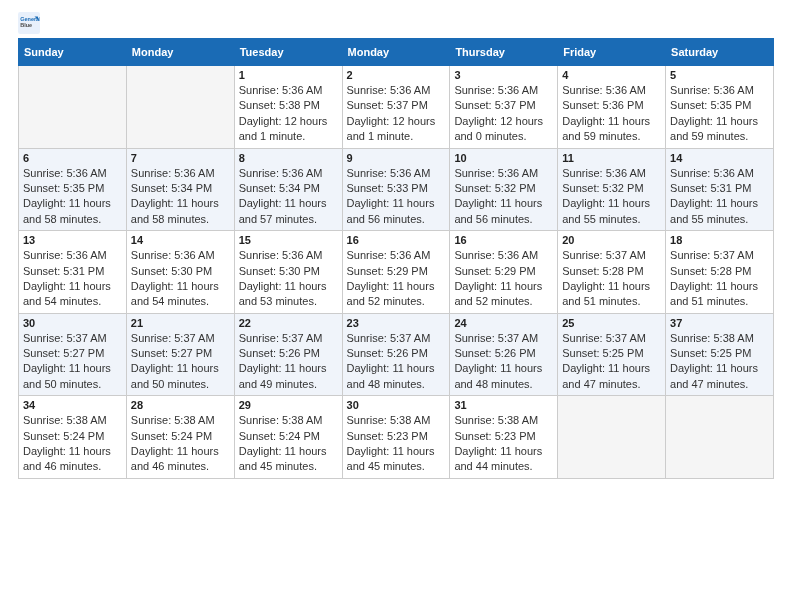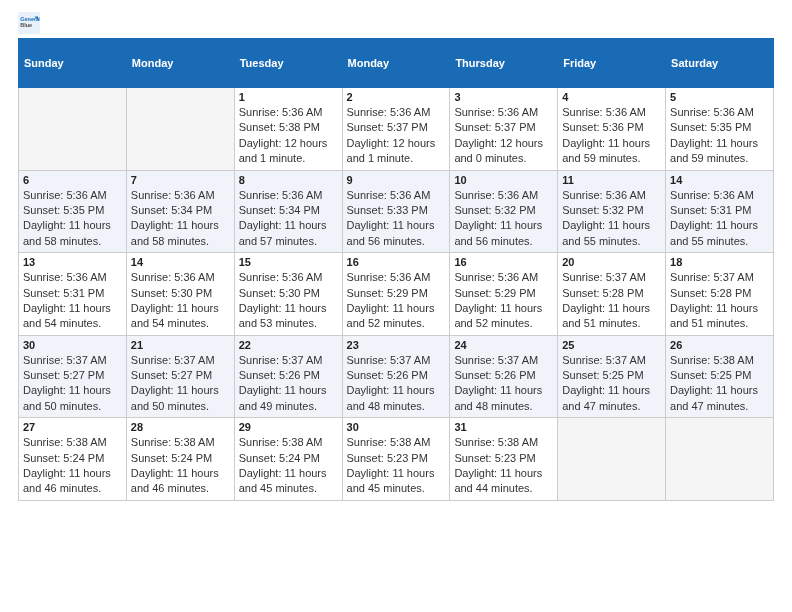--- a/index.html
+++ b/index.html
@@ -55,21 +55,21 @@
     .calendar {
       width: 100%;
       border-collapse: collapse;
       font-size: 9.5px;
       table-layout: fixed;
     }
     .calendar th {
       background: #1a6bb5;
       color: #fff;
       text-align: left;
-      padding: 18px 5px;
+      padding: 7px 5px;
       font-size: 11px;
       font-weight: bold;
       border: 1px solid #1a6bb5;
     }
     .calendar td {
       vertical-align: top;
       border: 1px solid #ccc;
       padding: 3px 4px;
       height: 82px;
       background: #fff;
@@ -308,30 +308,30 @@
 and 48 minutes.</div>
           </td>
           <td>
             <div class="day-num">25</div>
             <div class="day-info" style="white-space: pre-line;">Sunrise: 5:37 AM
 Sunset: 5:25 PM
 Daylight: 11 hours
 and 47 minutes.</div>
           </td>
           <td>
-            <div class="day-num">26</div>
+            <div class="day-num">37</div>
             <div class="day-info" style="white-space: pre-line;">Sunrise: 5:38 AM
 Sunset: 5:25 PM
 Daylight: 11 hours
 and 47 minutes.</div>
           </td>
         </tr>
         <tr>
           <td>
-            <div class="day-num">27</div>
+            <div class="day-num">34</div>
             <div class="day-info" style="white-space: pre-line;">Sunrise: 5:38 AM
 Sunset: 5:24 PM
 Daylight: 11 hours
 and 46 minutes.</div>
           </td>
           <td>
             <div class="day-num">28</div>
             <div class="day-info" style="white-space: pre-line;">Sunrise: 5:38 AM
 Sunset: 5:24 PM
 Daylight: 11 hours

